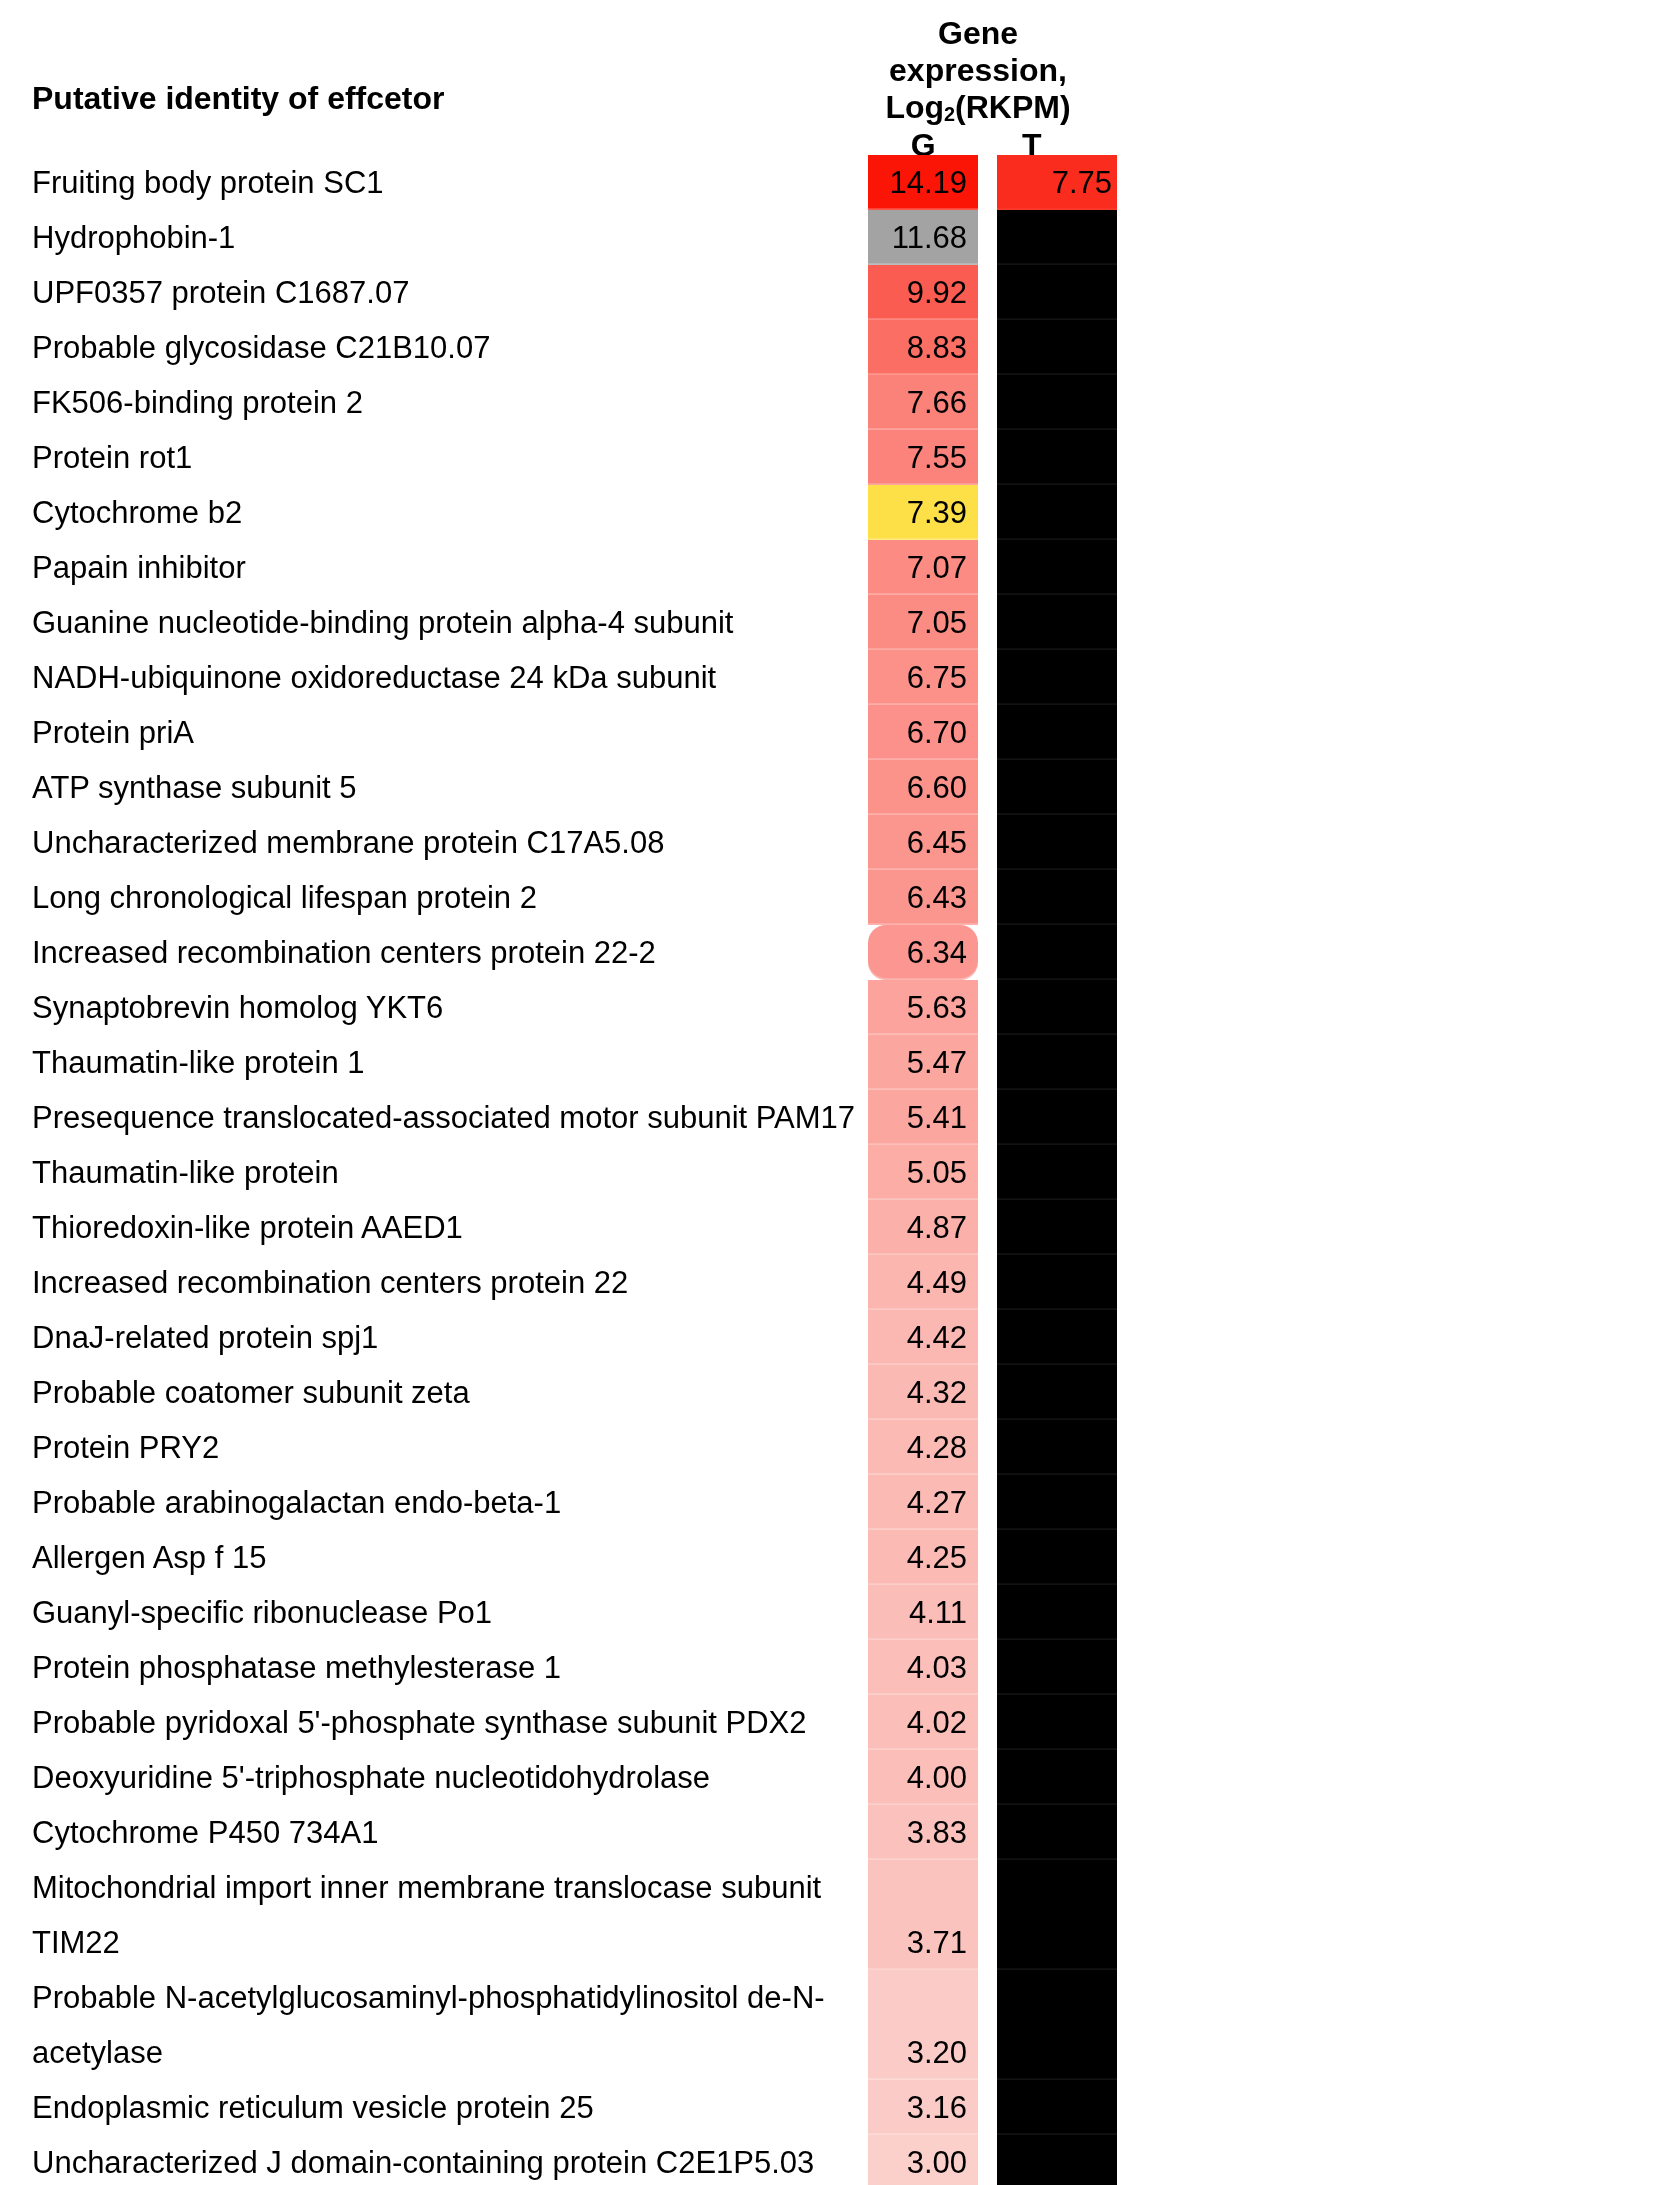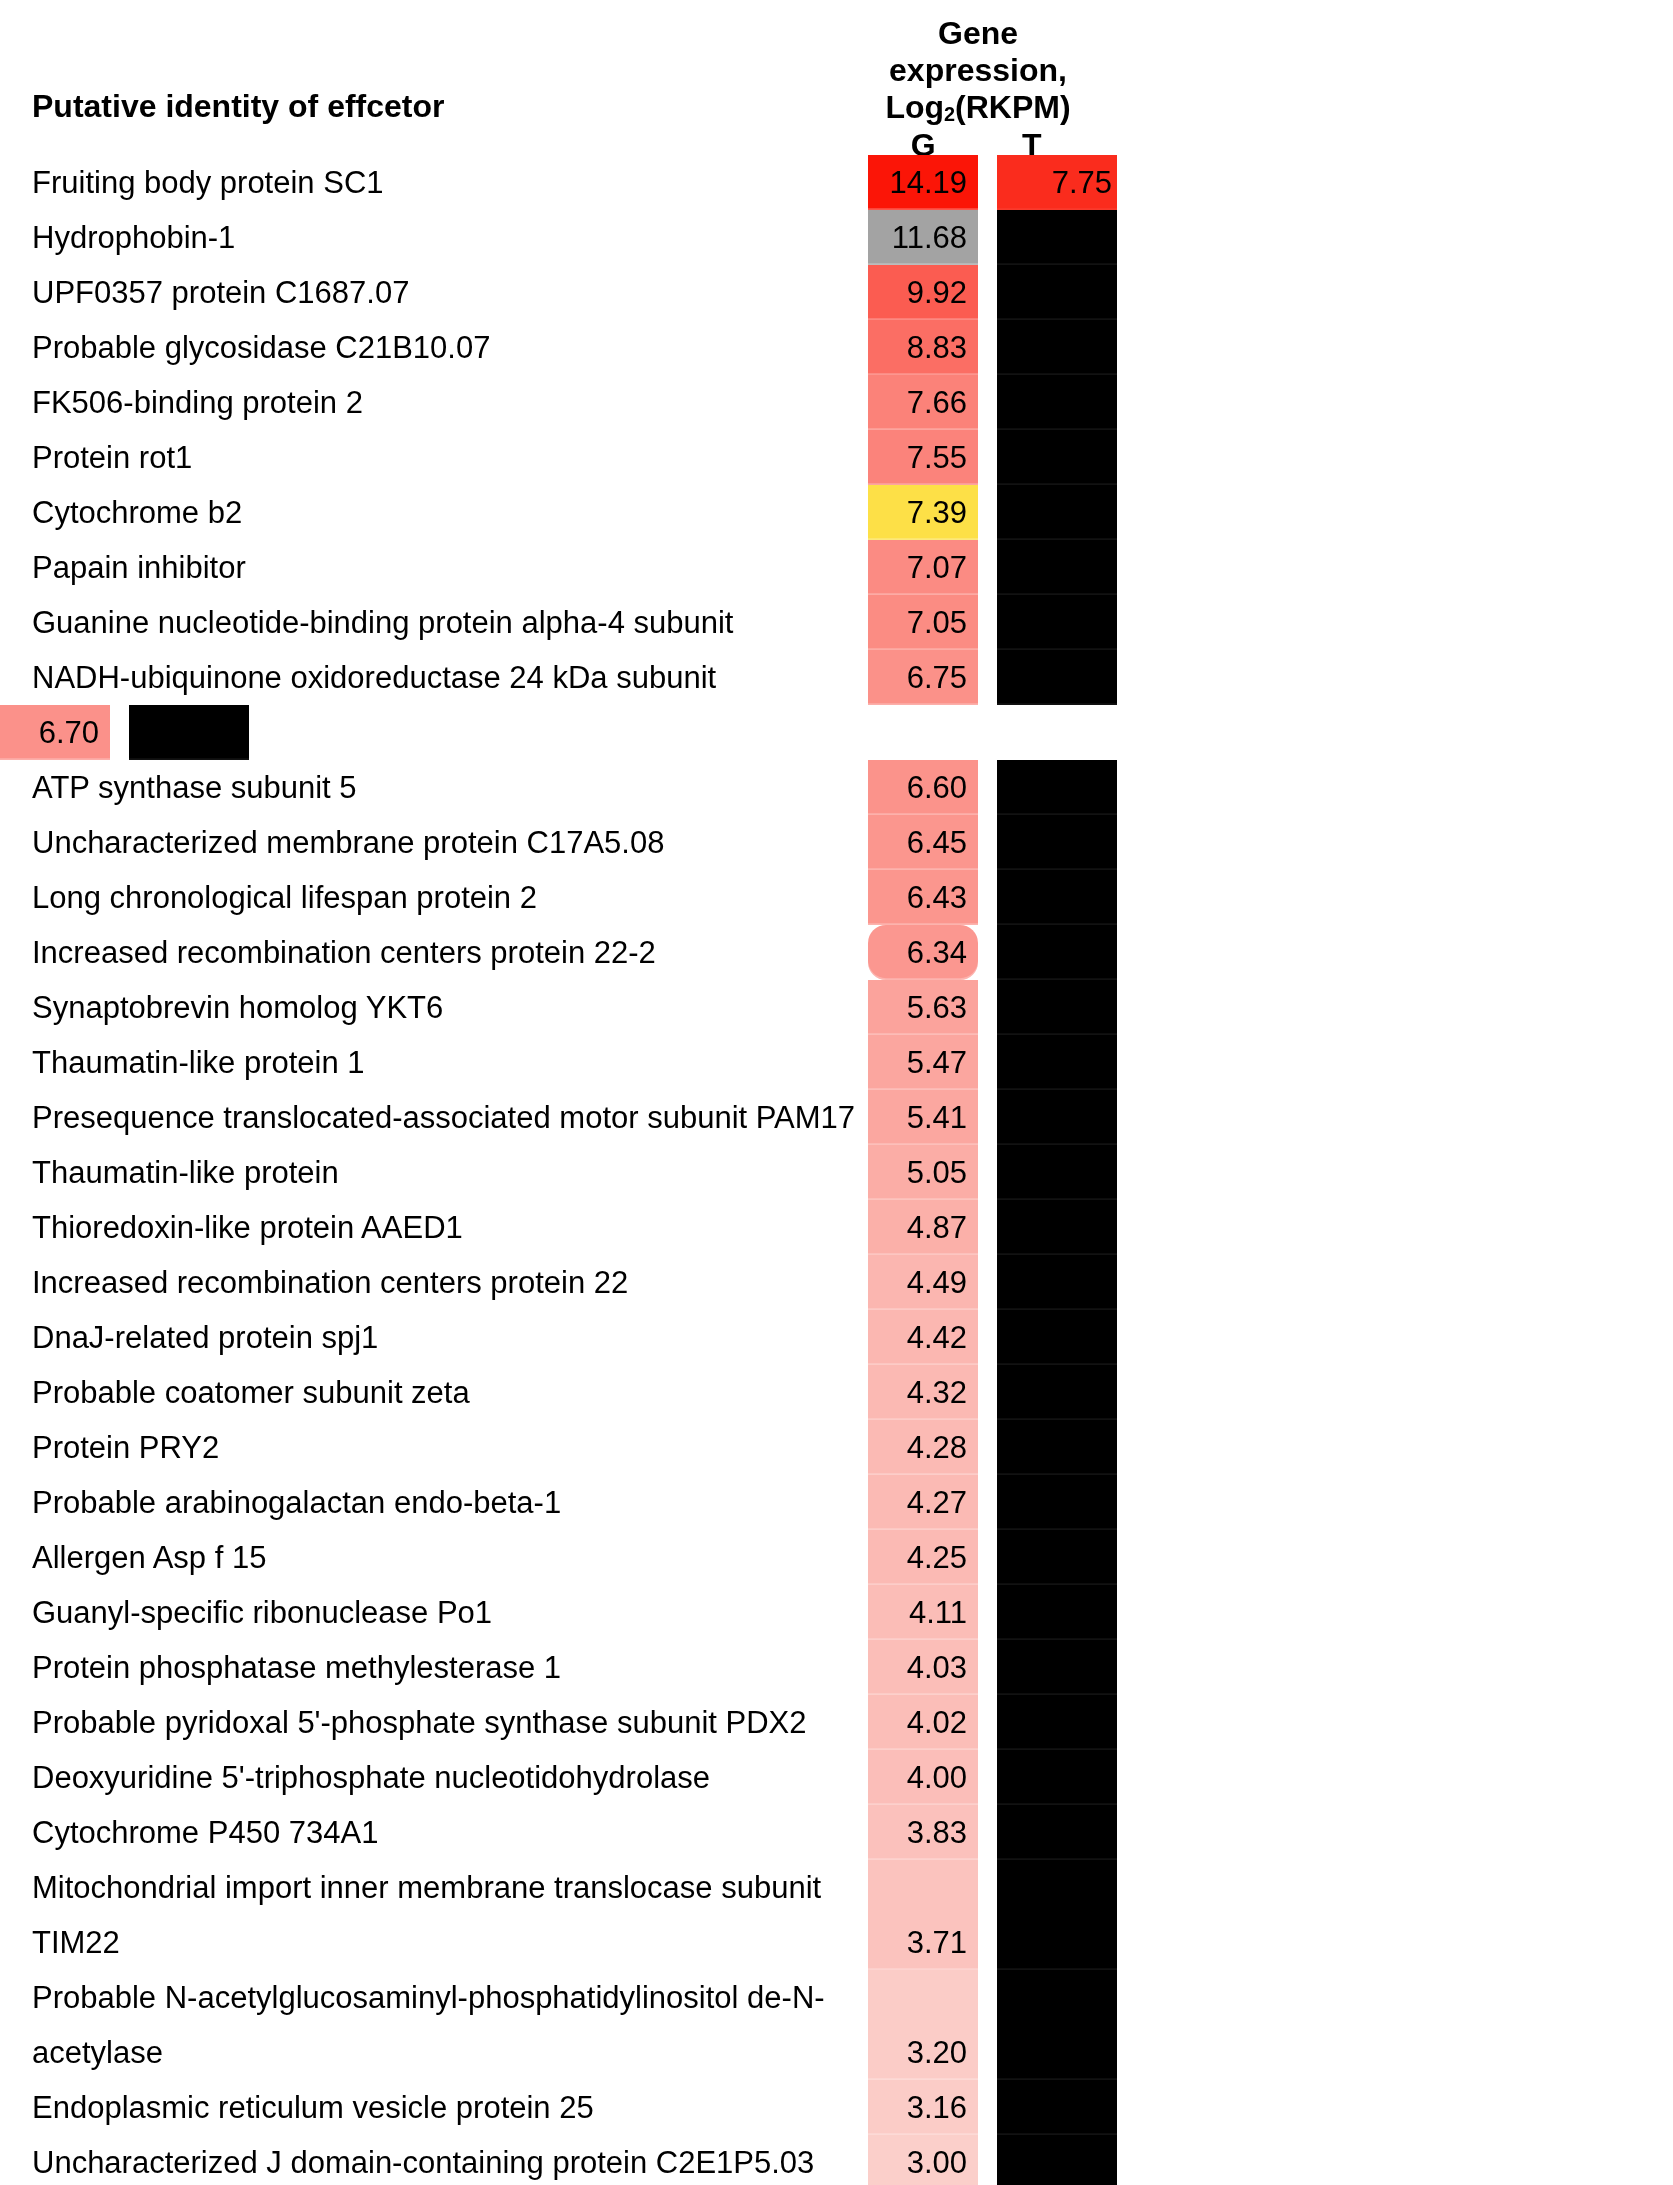--- a/index.html
+++ b/index.html
@@ -9,21 +9,21 @@
     height: 2186px;
     position: relative;
     overflow: hidden;
     background: #ffffff;
     color: #000000;
     font-family: "Liberation Sans", "DejaVu Sans", sans-serif;
   }
   .left-header {
     position: absolute;
     left: 32px;
-    top: 88px;
+    top: 80px;
     font-size: 32px;
     font-weight: bold;
     line-height: 37px;
     white-space: nowrap;
   }
   .right-header {
     position: absolute;
     left: 850px;
     top: 14.6px;
     width: 256px;
@@ -142,20 +142,21 @@
         <div class="name">Guanine nucleotide-binding protein alpha-4 subunit</div>
         <div class="cell gcell" style="background: rgb(251, 140, 131);">7.05</div>
         <div class="cell tcell" style="background: rgb(0, 0, 0);"></div>
       </div>
       <div class="row">
         <div class="name">NADH-ubiquinone oxidoreductase 24 kDa subunit</div>
         <div class="cell gcell" style="background: rgb(251, 145, 137);">6.75</div>
         <div class="cell tcell" style="background: rgb(0, 0, 0);"></div>
       </div>
       <div class="row">
+        <div class="name">Protein priA</div>
         <div class="cell gcell" style="background: rgb(251, 145, 138);">6.70</div>
         <div class="cell tcell" style="background: rgb(0, 0, 0);"></div>
       </div>
       <div class="row">
         <div class="name">ATP synthase subunit 5</div>
         <div class="cell gcell" style="background: rgb(251, 147, 139);">6.60</div>
         <div class="cell tcell" style="background: rgb(0, 0, 0);"></div>
       </div>
       <div class="row">
         <div class="name">Uncharacterized membrane protein C17A5.08</div>

